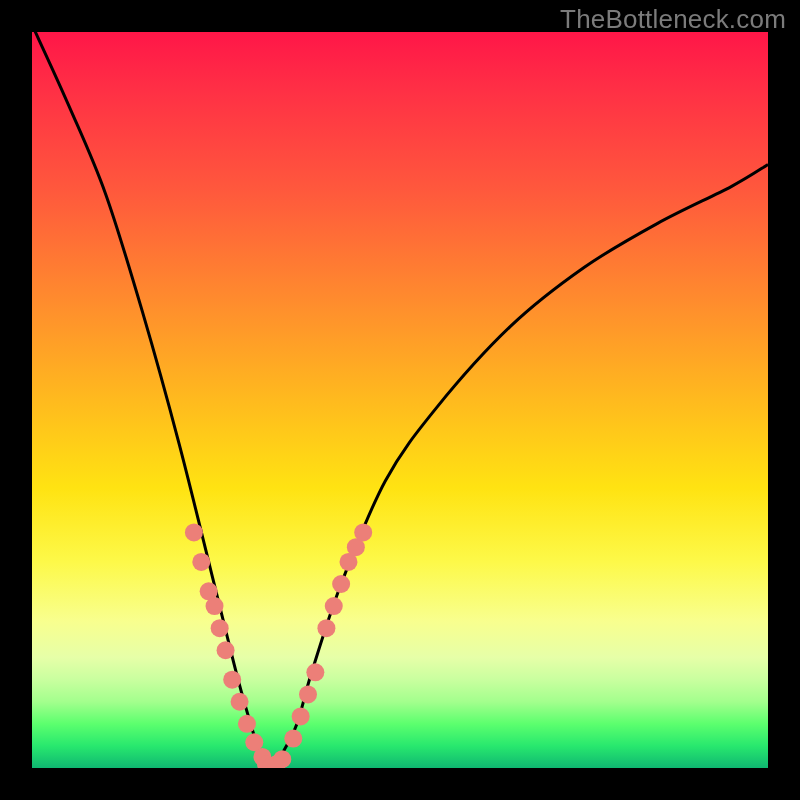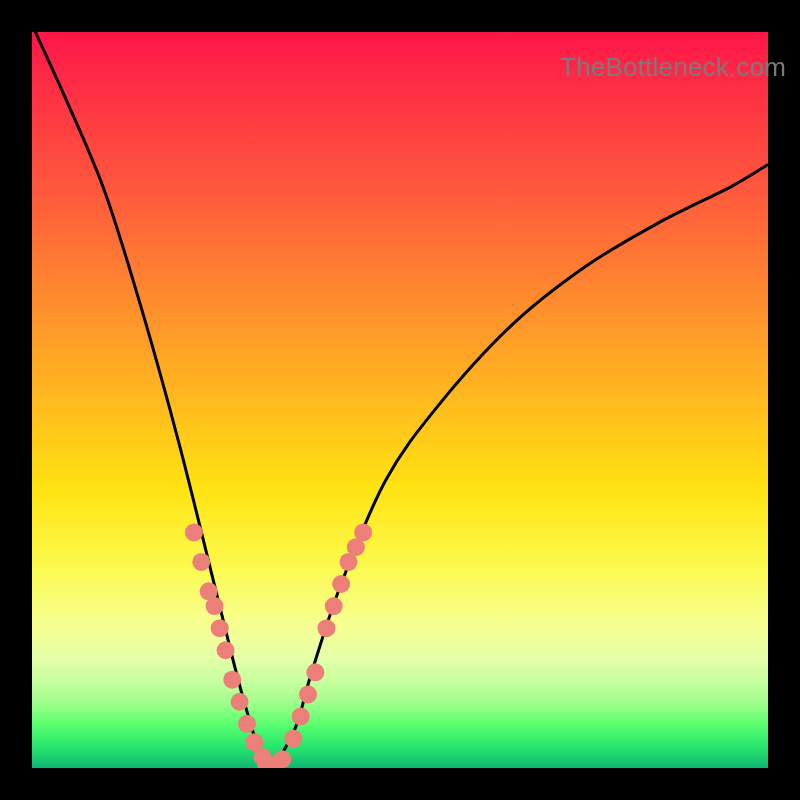--- a/index.html
+++ b/index.html
@@ -19,21 +19,20 @@
   }
   .attribution {
     position: absolute;
     top: 4px;
     right: 14px;
     color: #7b7b7b;
     font-size: 26px;
     font-weight: 400;
     letter-spacing: 0.2px;
     z-index: 20;
-    margin-top: 48px;
   }
   
   .plot {
     position: absolute;
     left: 32px;
     top: 32px;
     width: 736px;
     height: 736px;
     overflow: hidden;
     

